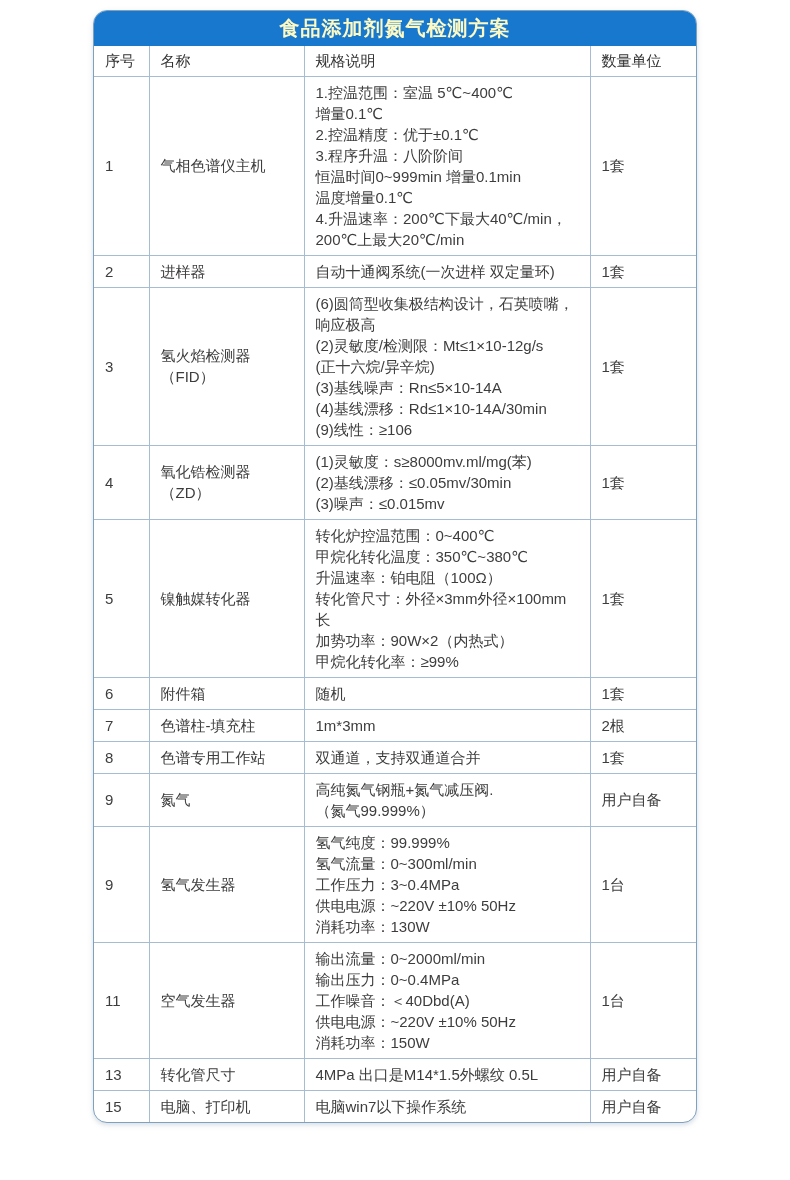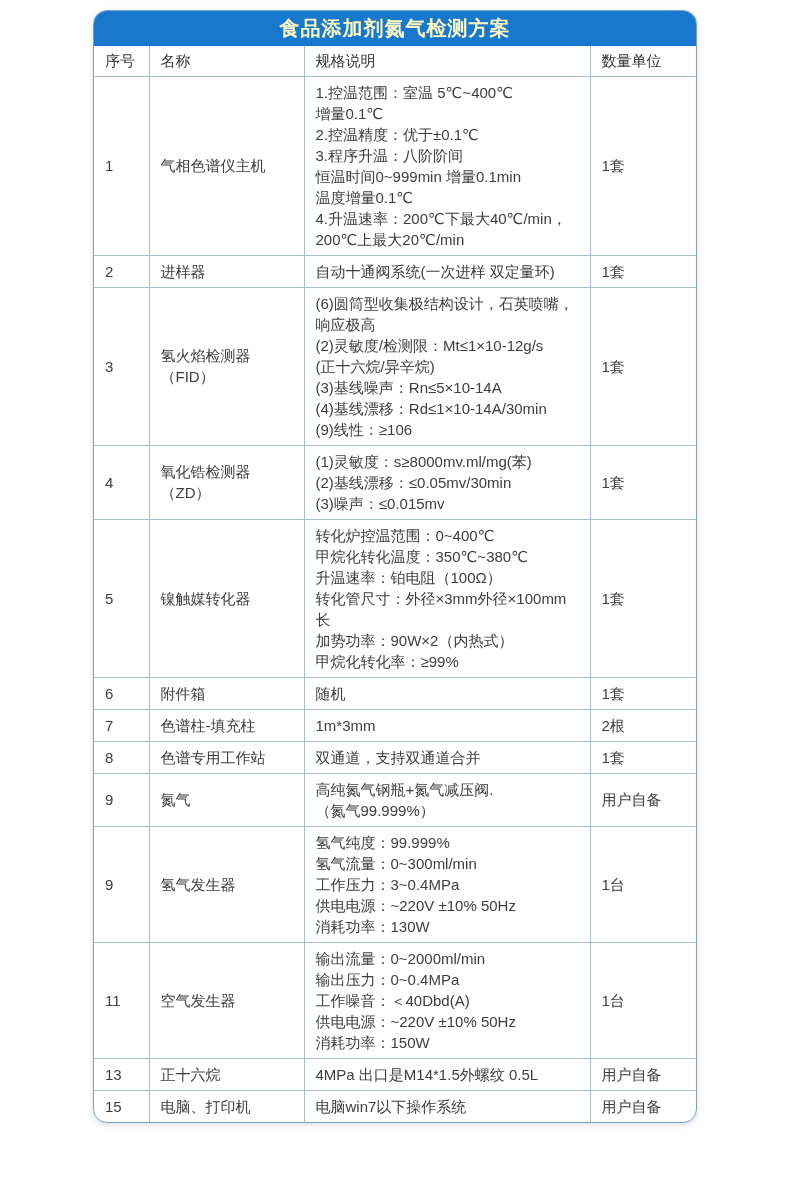--- a/index.html
+++ b/index.html
@@ -202,21 +202,21 @@
               <div class="spec-line">输出流量：0~2000ml/min</div>
               <div class="spec-line">输出压力：0~0.4MPa</div>
               <div class="spec-line">工作噪音：＜40Dbd(A)</div>
               <div class="spec-line">供电电源：~220V ±10% 50Hz</div>
               <div class="spec-line">消耗功率：150W</div>
             </td>
             <td class="col-qty">1台</td>
           </tr>
           <tr>
             <td class="col-no">13</td>
-            <td class="col-name">正十六烷</td>
+            <td class="col-name">转化管尺寸</td>
             <td class="col-spec">
               <div class="spec-line">4MPa 出口是M14*1.5外螺纹 0.5L</div>
             </td>
             <td class="col-qty">用户自备</td>
           </tr>
           <tr>
             <td class="col-no">15</td>
             <td class="col-name">电脑、打印机</td>
             <td class="col-spec">
               <div class="spec-line">电脑win7以下操作系统</div>

